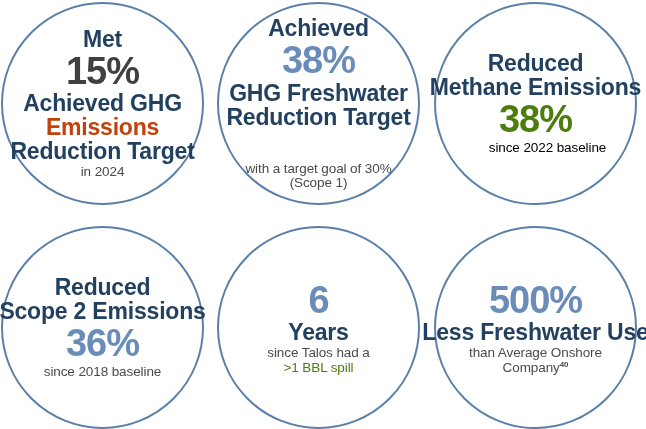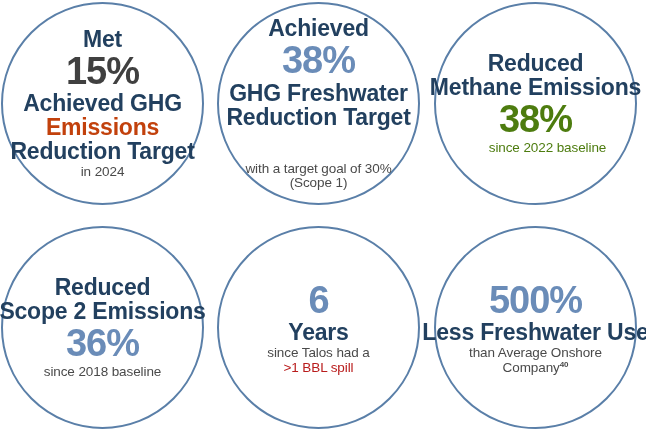--- a/index.html
+++ b/index.html
@@ -123,39 +123,39 @@
         <span class="line line-note" style="color: rgb(74, 74, 74); margin-top: 32px;">with a target goal of 30%</span>
         <span class="line line-note" style="color: rgb(74, 74, 74);">(Scope 1)</span>
       </div>
   </div>
 
   <div class="stat-circle pos-r0c2" style="border-color: rgb(90, 127, 168); background: rgb(255, 255, 255);">
     <div class="stat-lines">
         <span class="line line-head" style="color: rgb(34, 64, 95);">Reduced</span>
         <span class="line line-head" style="color: rgb(34, 64, 95);">Methane Emissions</span>
         <span class="line line-stat" style="color: #4d7c0f;">38%</span>
-        <span class="line line-note" style="color: #4d7c0f; margin-left: 24px;">since 2022 baseline</span>
+        <span class="line line-note" style="color: #000000; margin-left: 24px;">since 2022 baseline</span>
       </div>
   </div>
 
   <div class="stat-circle pos-r1c0" style="border-color: rgb(90, 127, 168); background: rgb(255, 255, 255);">
     <div class="stat-lines">
         <span class="line line-head" style="color: rgb(34, 64, 95);">Reduced</span>
         <span class="line line-head" style="color: rgb(34, 64, 95);">Scope 2 Emissions</span>
         <span class="line line-stat" style="color: rgb(106, 140, 184);">36%</span>
         <span class="line line-note" style="color: rgb(74, 74, 74);">since 2018 baseline</span>
       </div>
   </div>
 
   <div class="stat-circle pos-r1c1" style="border-color: rgb(90, 127, 168); background: rgb(255, 255, 255);">
     <div class="stat-lines">
         <span class="line line-stat" style="color: rgb(106, 140, 184);">6</span>
         <span class="line line-head" style="color: rgb(34, 64, 95);">Years</span>
         <span class="line line-note" style="color: rgb(74, 74, 74);">since Talos had a</span>
-        <span class="line line-note" style="color: #b91c1c;">&gt;1 BBL spill</span>
+        <span class="line line-note" style="color: #4d7c0f;">&gt;1 BBL spill</span>
       </div>
   </div>
 
   <div class="stat-circle pos-r1c2" style="border-color: rgb(90, 127, 168); background: rgb(255, 255, 255);">
     <div class="stat-lines">
         <span class="line line-stat" style="color: rgb(106, 140, 184);">500%</span>
         <span class="line line-head" style="color: rgb(34, 64, 95);">Less Freshwater Use</span>
         <span class="line line-note" style="color: rgb(74, 74, 74);">than Average Onshore</span>
         <span class="line line-note" style="color: rgb(74, 74, 74);">Company<sup>40</sup></span>
       </div>

